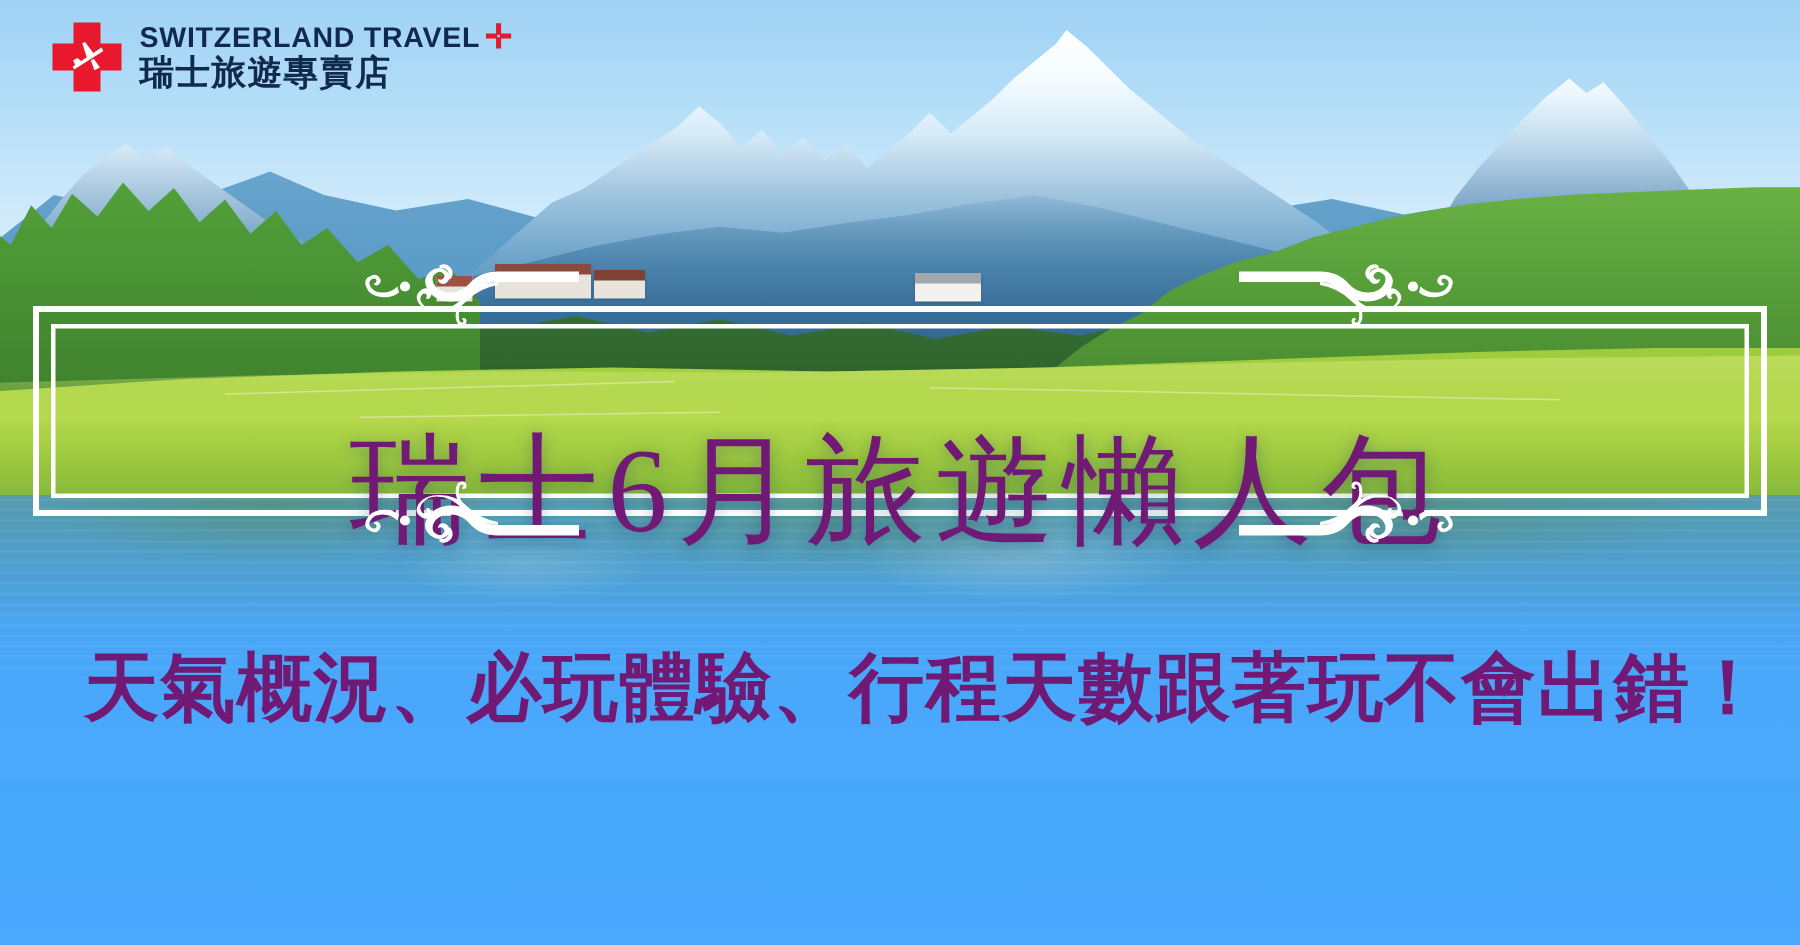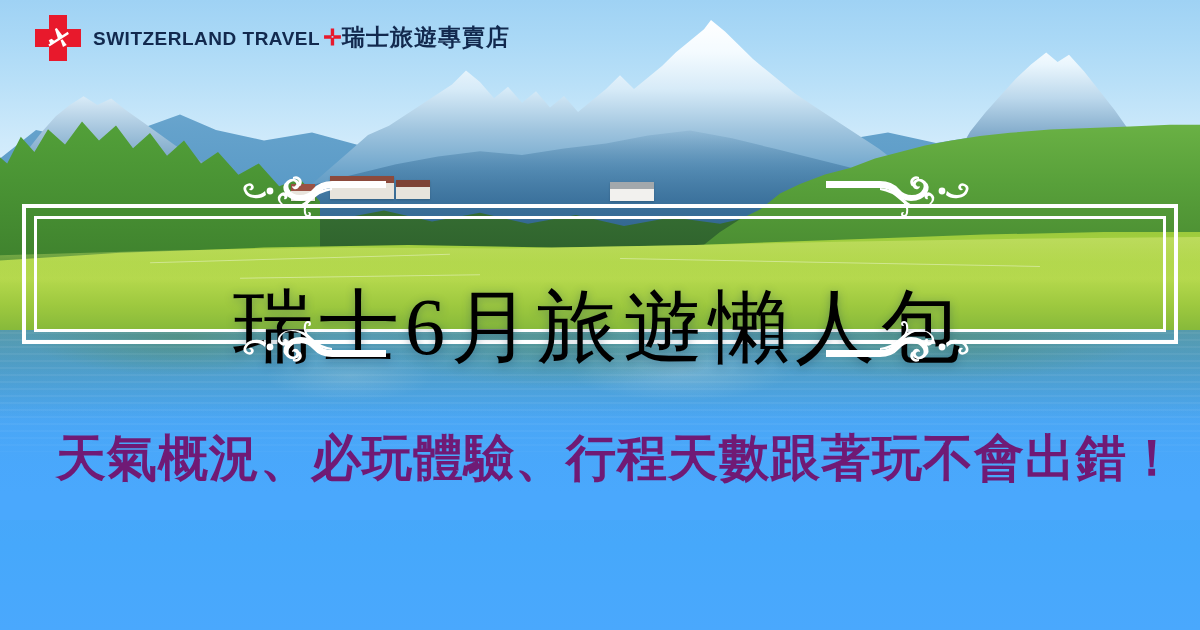--- a/index.html
+++ b/index.html
@@ -234,21 +234,21 @@
   
   .logo {
     position: absolute;
     left: 32px; top: 12px;
     display: flex;
     align-items: center;
     gap: 9px;
     z-index: 8;
   }
   .logo-mark { width: 52px; height: 52px; flex: 0 0 52px; display:block; }
-  .logo-text { display: flex; flex-direction: row; justify-content: center; }
+  .logo-text { display: flex; flex-direction: column; justify-content: center; }
   .logo-en {
     font-size: 19px;
     font-weight: bold;
     letter-spacing: .5px;
     color: #12294e;
     line-height: 1;
     display: flex;
     align-items: center;
     gap: 3px;
     white-space: nowrap;
@@ -283,21 +283,21 @@
     position: absolute;
     left: 0; right: 0; top: 218px;
     height: 112px;
     display: flex;
     align-items: center;
     justify-content: center;
     z-index: 9;
     font-family: "Liberation Serif", "DejaVu Serif", serif;
     font-size: 80px;
     font-weight: normal;
-    color: #000000;
+    color: #701a75;
     letter-spacing: 6px;
     text-shadow: 0 2px 10px rgba(20,60,95,.35);
     white-space: nowrap;
   }
 
   .flourish {
     position: absolute;
     z-index: 10;
     width: 150px; height: 52px;
     pointer-events: none;

